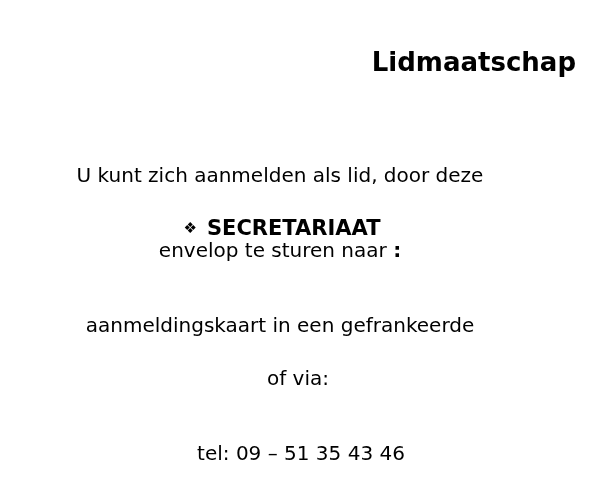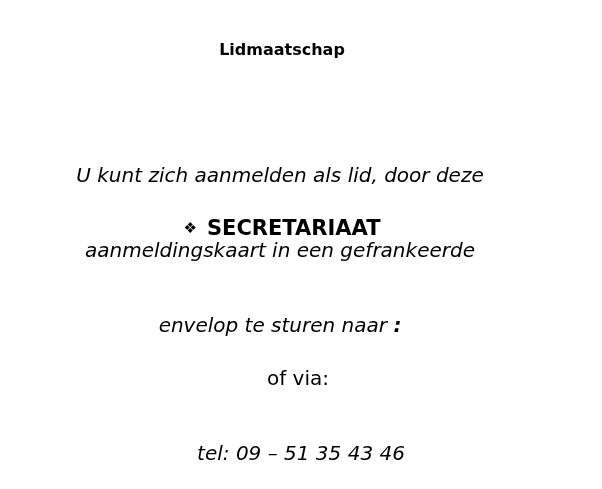--- a/index.html
+++ b/index.html
@@ -15,42 +15,42 @@
     font-size: 20px;
     overflow: hidden;
   }
   .block {
     position: absolute;
     left: 0;
     text-align: center;
     line-height: 25px;
     white-space: pre;
   }
-  .line { white-space: pre; font-style: italic; }
+  .line { white-space: pre; }
   .b { font-weight: bold; }
 
-  .title   { top: 37px;  width: 564px; font-size: 16px; font-weight: bold; margin: 0; line-height: 26px; }
+  .title   { top: 37px;  width: 564px; font-size: 26px; font-weight: bold; margin: 12px; line-height: 26px; text-align: right; }
   .intro   { top: 113px; width: 560px; }
   .heading { top: 216px; width: 564px; font-size: 21px; }
   .bullet  { font-size: 15px; margin-right: 10px; position: relative; top: -2px; }
   .address { top: 233px; width: 594px; }
   .ofvia   { top: 366px; width: 596px; }
   .contact { top: 391px; width: 602px; }
 </style>
 </head>
 <body>
 
 <div class="page">
 
   <h1 class="block title">Lidmaatschap</h1>
 
   <div class="block intro">
     <div class="line">U kunt zich aanmelden als lid, door deze</div>
+    <div class="line"><span>envelop te sturen naar </span><span class="b">:</span></div>
     <div class="line">aanmeldingskaart in een gefrankeerde</div>
-    <div class="line"><span>envelop te sturen naar </span><span class="b">:</span></div>
   </div>
 
   <div class="block heading"><span class="bullet">❖</span><span class="b">SECRETARIAAT</span></div>
 
   <div class="block address">
     
   </div>
 
   <div class="block ofvia">of via:</div>
 

